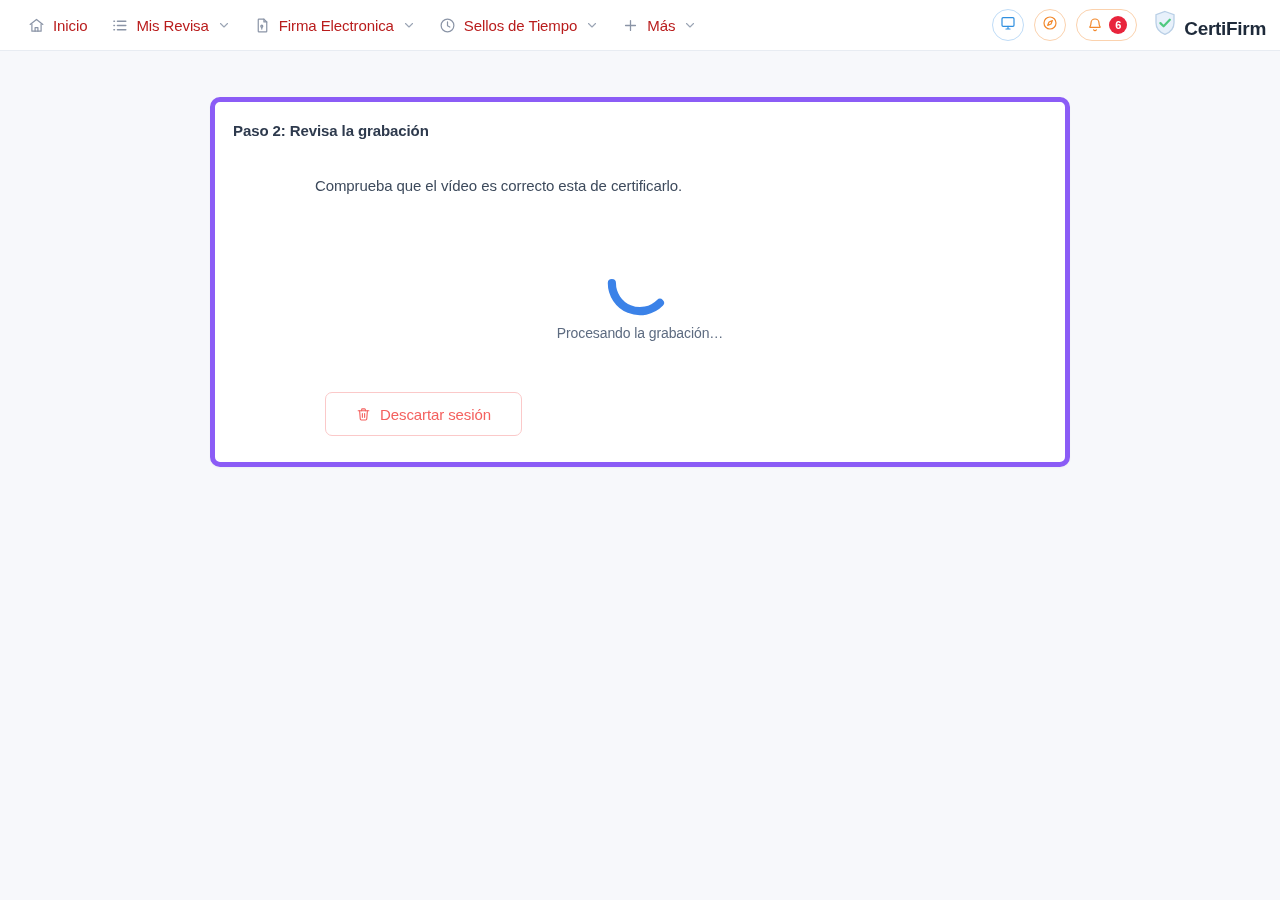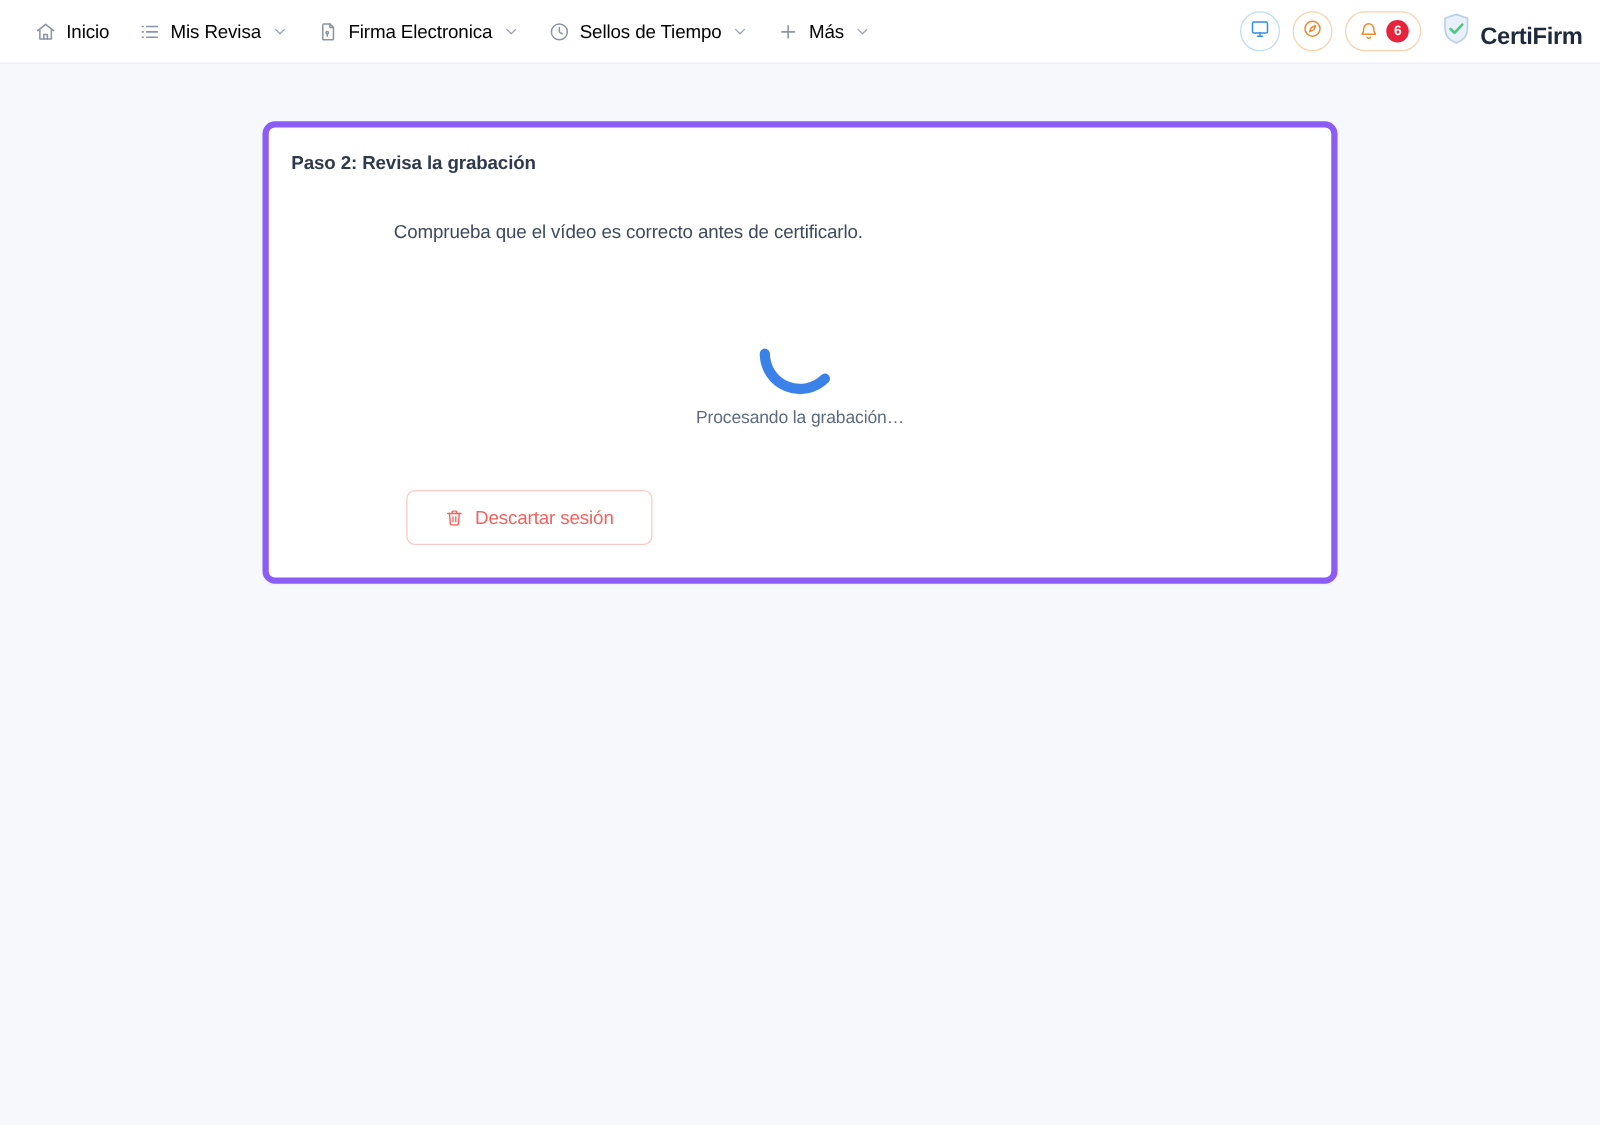--- a/index.html
+++ b/index.html
@@ -34,21 +34,21 @@
     gap: 0px;
   }
   .nav-item {
     display: flex;
     align-items: center;
     gap: 8px;
     padding: 6px 12px;
     border-radius: 6px;
     cursor: pointer;
     font-size: 15px;
-    color: #000000;
+    color: #b91c1c;
     letter-spacing: -0.1px;
     white-space: nowrap;
   }
   .nav-item .label { line-height: 1; }
   .nav-ico {
     width: 17px;
     height: 17px;
     display: inline-flex;
     align-items: center;
     justify-content: center;
@@ -334,21 +334,21 @@
   </div>
 </div>
 
 <div class="page">
   <div class="card">
 
     <div class="card-title">Paso 2: Revisa la grabación</div>
 
     <div class="card-body">
 
-      <div class="subtitle">Comprueba que el vídeo es correcto antes de certificarlo.</div>
+      <div class="subtitle">Comprueba que el vídeo es correcto esta de certificarlo.</div>
 
       <div class="loading-area">
         <div class="spinner">
           <svg viewBox="0 0 50 50" width="76" height="76">
             <path d="M6.5 25a18.5 18.5 0 0 0 31.6 13.1" fill="none" stroke="#3b82e8" stroke-width="5.4" stroke-linecap="round"></path>
           </svg>
         </div>
         <div class="loading-text">Procesando la grabación…</div>
       </div>
 

